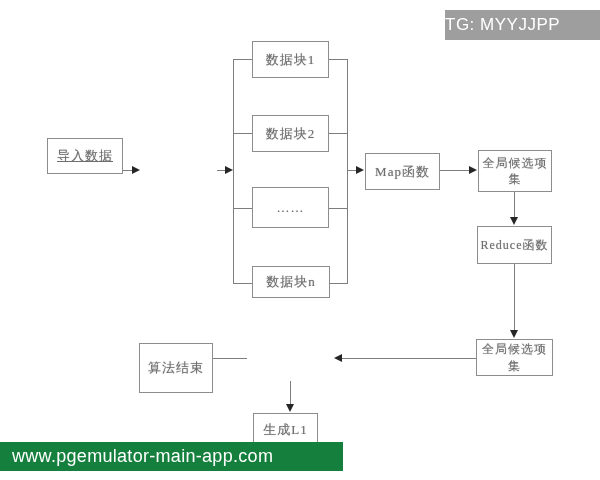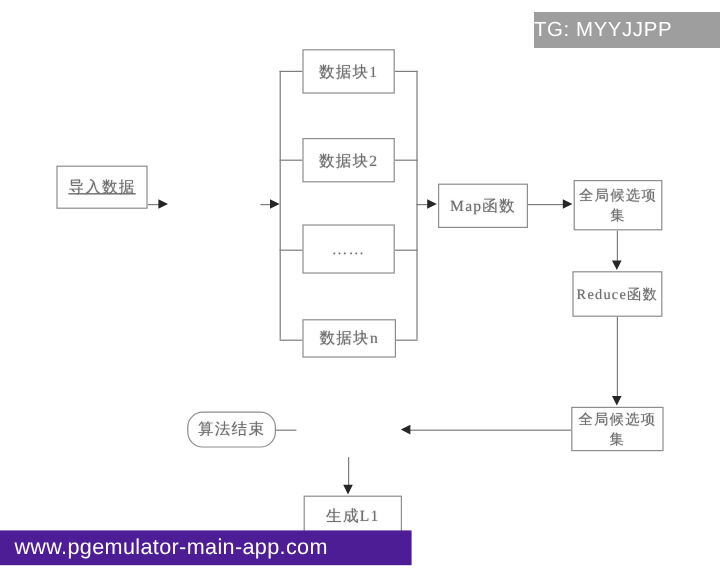--- a/index.html
+++ b/index.html
@@ -35,21 +35,21 @@
   }
   
   .badge {
     position:absolute; left:445px; top:10px; width:155px; height:30px;
     background:#9e9e9e; color:#ffffff; font-size:17px;
     font-family:"Liberation Sans","DejaVu Sans",sans-serif;
     display:flex; align-items:center; letter-spacing:.5px; z-index:10;
   }
   .urlbar {
     position:absolute; left:0; top:442px; width:343px; height:29px;
-    background:#4c1d95; color:#ffffff; font-size:18px;
+    background:#15803d; color:#ffffff; font-size:18px;
     font-family:"Liberation Sans","DejaVu Sans",sans-serif;
     display:flex; align-items:center; padding-left:12px; letter-spacing:.3px; z-index:10;
   }
   .small-wrap { font-size:12px; }
 </style>
 </head>
 <body>
 
 <div class="stage">
 
@@ -105,22 +105,22 @@
   <div class="box" style="left:365px;top:153px;width:75px;height:37px;">Map函数</div>
 
   <div class="box" style="left:252px;top:266px;width:78px;height:32px;">数据块n</div>
 
   <div class="box small-wrap" style="left:478px;top:150px;width:74px;height:42px;">全局候选项集</div>
 
   <div class="box small-wrap" style="left:477px;top:226px;width:75px;height:38px;">Reduce函数</div>
 
   <div class="box small-wrap" style="left:476px;top:339px;width:77px;height:37px;">全局候选项集</div>
 
-  <div class="box" style="left:156px;top:343px;width:74px;height:30px;border-radius:13px;">算法结束</div>
+  <div class="box" style="left:139px;top:343px;width:74px;height:50px;">算法结束</div>
 
-  <div class="box" style="left:253px;top:413px;width:82px;height:34px;">生成L1</div>
+  <div class="box" style="left:253px;top:413px;width:65px;height:34px;">生成L1</div>
 
 
   <div class="badge">TG: MYYJJPP</div>
 
   <div class="urlbar">www.pgemulator-main-app.com</div>
 
 </div>
 
 </body></html>

